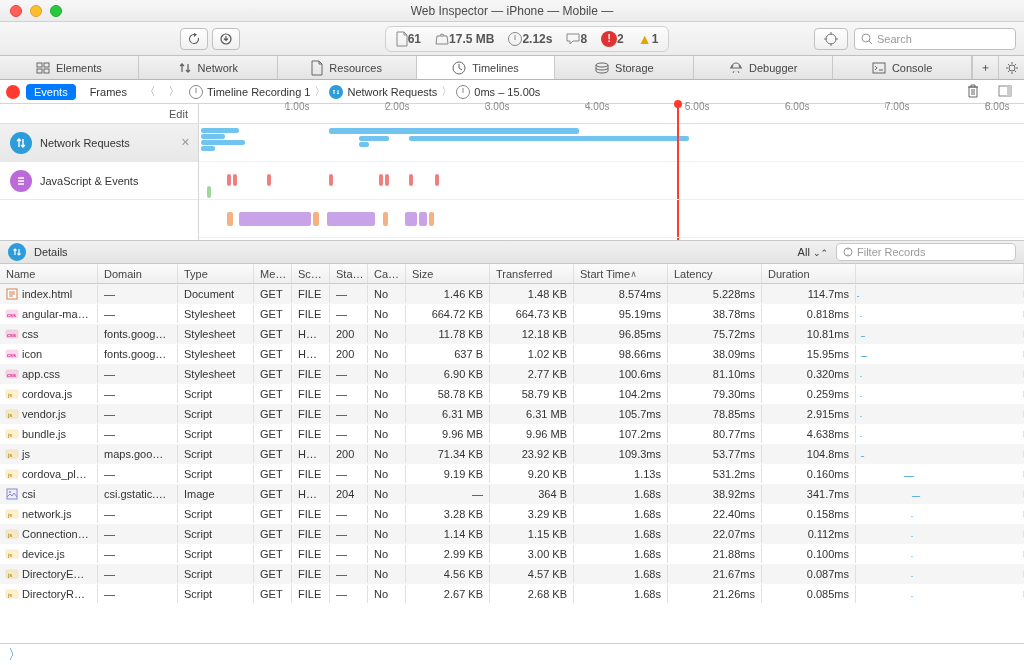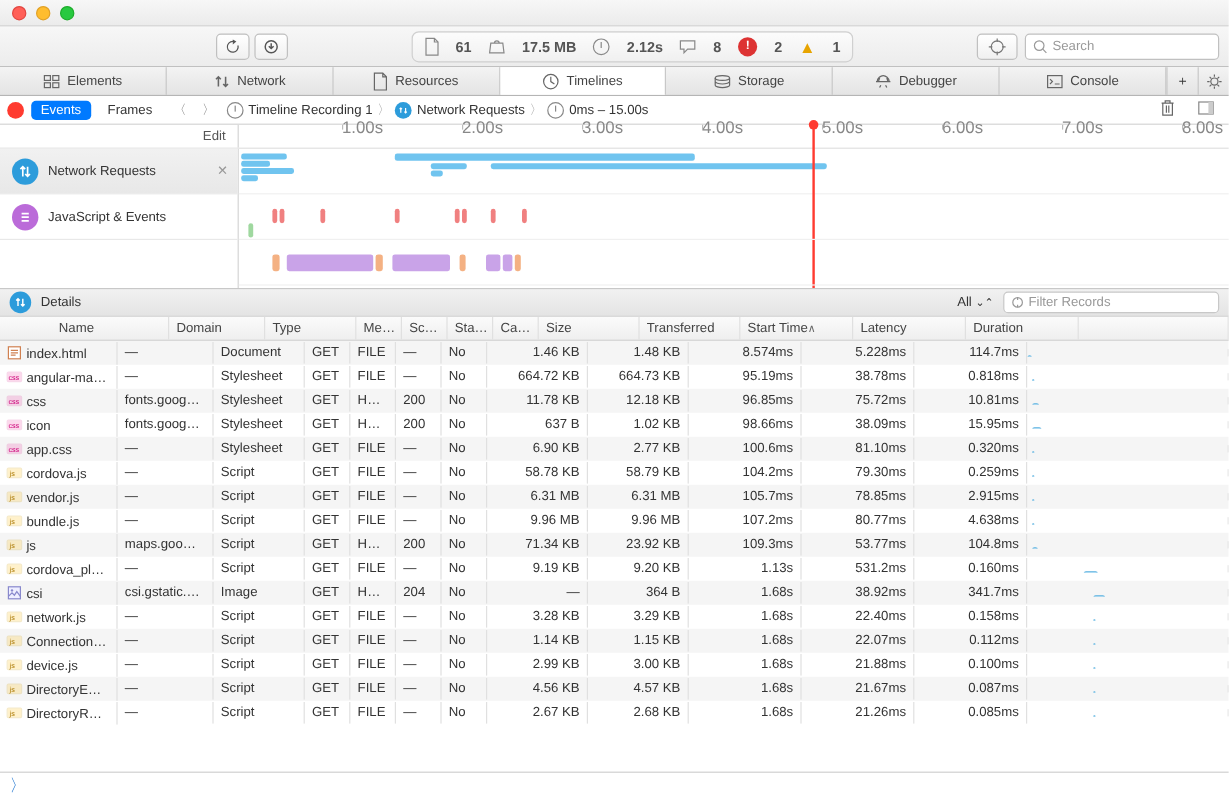--- a/index.html
+++ b/index.html
@@ -13,21 +13,21 @@
 .light.min { background: #ffbd2e; border: 0.5px solid #e1a126; }
 .light.max { background: #28c940; border: 0.5px solid #1dad2b; }
 .title { position: absolute; left: 50%; transform: translateX(-50%); font-size: 12px; color: #4a4a4a; }
 
 
 .toolbar { height: 34px; background: linear-gradient(#f7f7f7, #ececec); border-bottom: 1px solid #c0c0c0; display: flex; align-items: center; padding: 0 8px; gap: 6px; }
 .tool-group { display: flex; gap: 4px; align-items: center; }
 .tool-btn { height: 22px; min-width: 28px; padding: 0 6px; border: 1px solid #c0c0c0; border-radius: 4px; background: linear-gradient(#fff, #f0f0f0); display: inline-flex; align-items: center; justify-content: center; font-size: 11px; color: #444; }
 .spacer { flex: 1; }
 .info-group { display: flex; gap: 14px; align-items: center; font-size: 12px; color: #555; padding: 0 10px; }
-.info-item { display: inline-flex; align-items: center; gap: 14px; justify-content: flex-end; }
+.info-item { display: inline-flex; align-items: center; gap: 0; justify-content: flex-end; }
 .badge-error { background: #d33; color: #fff; border-radius: 8px; width: 16px; height: 16px; display: inline-flex; align-items: center; justify-content: center; font-size: 10px; font-weight: 600; }
 .badge-warn { color: #e7a400; font-size: 14px; font-weight: 700; }
 .search-box { width: 162px; height: 22px; border: 1px solid #c0c0c0; border-radius: 4px; background: #fff; display: flex; align-items: center; padding: 0 6px; color: #999; gap: 4px; }
 
 
 .tabstrip { height: 24px; background: linear-gradient(#f3f3f3, #e4e4e4); border-bottom: 1px solid #b5b5b5; display: flex; }
 .tab { flex: 1; display: flex; align-items: center; justify-content: center; gap: 6px; font-size: 11px; border-right: 1px solid #c8c8c8; color: #444; }
 .tab.active { background: #fff; }
 .tab-extra { width: 26px; display: flex; align-items: center; justify-content: center; border-left: 1px solid #c8c8c8; }
 .tab-extra:last-child { width: 26px; }
@@ -41,21 +41,21 @@
 .nav-arrow { width: 18px; display:inline-flex; justify-content:center; color:#888; }
 .breadcrumb { display: flex; align-items: center; gap: 4px; font-size: 11px; }
 .crumb { display: inline-flex; align-items: center; gap: 4px; justify-content: flex-end; }
 .crumb-sep { color: #aaa; }
 .clock-ico { width:14px; height:14px; border:1.2px solid #888; border-radius:50%; position:relative; display:inline-block; }
 .clock-ico::after{content:'';position:absolute;width:1px;height:5px;background:#888;left:50%;top:2px;transform:translateX(-50%);}
 .sidebar { width: 199px; border-right: 1px solid #d5d5d5; display: flex; flex-direction: column; background: #fff; }
 .ruler-row { height: 20px; border-bottom: 1px solid #e0e0e0; display: flex; }
 .ruler-left { width: 199px; border-right:1px solid #d5d5d5; display:flex; align-items:center; justify-content:flex-end; padding-right:10px; font-size:11px; color:#555; }
 .ruler-right { flex:1; position:relative; }
-.tick { position:absolute; top:0; bottom:15px; font-size:14px; color:#888; display:flex; align-items:center;text-align:center; }
+.tick { position:absolute; top:0; bottom:15px; font-size:10px; color:#888; display:flex; align-items:center;text-align:center; }
 .tick::before { content:''; position:absolute; left:0; bottom:0; width:1px; height:4px; background:#bbb; }
 
 .cat-row { height: 38px; display: flex; align-items: center; padding: 0 10px; gap: 8px; border-bottom: 1px solid #e8e8e8; position:relative; }
 .cat-row.sel { background: linear-gradient(#f1f1f1,#e8e8e8); }
 .cat-ico { width: 22px; height: 22px; border-radius: 50%; display: flex; align-items: center; justify-content: center; color: #fff; font-size: 12px; }
 .ico-net { background: #2d9cdb; }
 .ico-layout { background: #6fcf97; }
 .ico-js { background: #bb6bd9; }
 .cat-close { position:absolute; right:8px; color:#999; }
 .timeline-row { position:absolute; left:199px; right:0; height:38px; border-bottom:1px solid #f0f0f0; }
@@ -68,21 +68,21 @@
 .jsbar{position:absolute;height:14px;top:12px;border-radius:2px;background:#c9a3e8;}
 .jsbar.o{background:#f4b183;}
 
 
 .details-bar { height: 24px; background: linear-gradient(#f1f1f1,#e4e4e4); border-top:1px solid #c8c8c8; border-bottom:1px solid #c8c8c8; display:flex; align-items:center; padding:0 8px; gap:8px; }
 .details-bar .ico-net{ width:18px; height:18px; font-size:10px; }
 .filter-box { width:180px; height:18px; border:1px solid #c8c8c8; border-radius:4px; background:#fff; display:flex; align-items:center; padding:0 6px; gap:4px; color:#999; font-size:11px; }
 
 
 .table { display:flex; flex-direction:column; }
-.thead { height: 20px; background: linear-gradient(#fbfbfb,#efefef); border-bottom:1px solid #ccc; display:flex; font-size:11px; color:#444;padding-left:43px; }
+.thead { height: 20px; background: linear-gradient(#fbfbfb,#efefef); border-bottom:1px solid #ccc; display:flex; font-size:11px; color:#444; }
 .th, .td { padding: 3px 6px; border-right:1px solid #e0e0e0; overflow:hidden; white-space:nowrap; text-overflow:ellipsis; }
 .th { display:flex; align-items:center; }
 .th.sorted { font-weight:500; }
 .th.sorted::after{ content:' ∧'; font-size:9px; color:#666; }
 .col-name{width:98px;} .col-domain{width:80px;} .col-type{width:76px;} .col-method{width:38px;} .col-scheme{width:38px;} .col-status{width:38px;} .col-cached{width:38px;} .col-size{width:84px;text-align:right;} .col-trans{width:84px;text-align:right;} .col-start{width:94px;text-align:right;} .col-lat{width:94px;text-align:right;} .col-dur{width:94px;text-align:right;} .col-bar{flex:1;position:relative;}
 .tr { height:20px; display:flex; font-size:11px; align-items:center; }
 .tr:nth-child(odd){ background:#f5f5f5; }
 .file-ico { width:12px; height:12px; display:inline-block; margin-right:4px; vertical-align:-2px; }
 .rowbar { position:absolute; height:10px; top:5px; background:#8ecff2; border:1px solid #5fb3e0; border-radius:2px; }
 
@@ -93,20 +93,21 @@
 </style>
 </head>
 <body>
 
 <div class="titlebar">
   <div class="traffic-lights">
     <div class="light close"></div>
     <div class="light min"></div>
     <div class="light max"></div>
   </div>
+  <div class="title">Web Inspector — iPhone — Mobile —</div>
 </div>
 
 <div class="toolbar">
   <div class="tool-group" style="margin-left:172px;">
     <div class="tool-btn">
         <svg width="12" height="12" viewBox="0 0 12 12">
           <path d="M6 1a5 5 0 1 0 4.9 4H9.8A4 4 0 1 1 6 2v2l3-2.5L6 0z" fill="#555"></path>
         </svg>
       </div>
     <div class="tool-btn">

